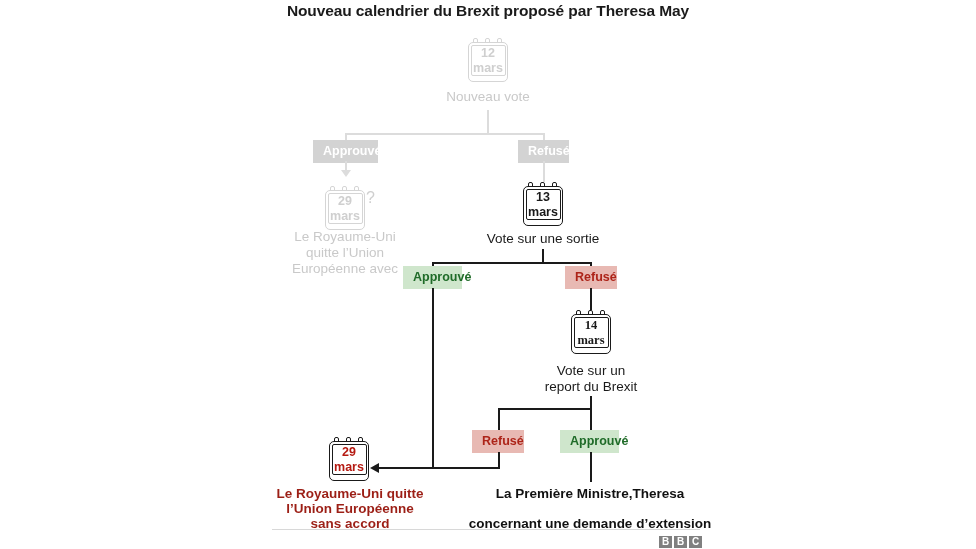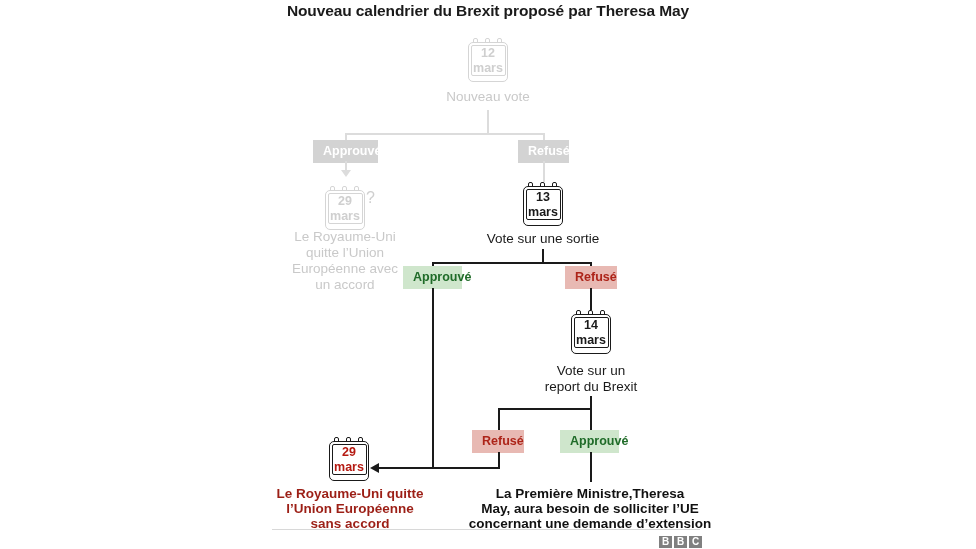--- a/index.html
+++ b/index.html
@@ -236,21 +236,20 @@
     <div class="inner">
       <span class="d">29</span>
       <span class="m">mars</span>
     </div>
   </div>
   <div class="qmark" style="left:366px; top:189px;">?</div>
 
   <div class="node-text faded" style="left:265px; top:229px; width:160px;">Le Royaume-Uni</div>
   <div class="node-text faded" style="left:265px; top:245px; width:160px;">quitte l’Union</div>
   <div class="node-text faded" style="left:265px; top:261px; width:160px;">Européenne avec</div>
-  <div class="node-text faded" style="left:265px; top:277px; width:160px;">un accord</div>
 
   <div class="cal" style="left:523px; top:182px;">
     <div class="rings">
       <div class="ring r1"></div>
         <div class="ring r2"></div>
         <div class="ring r3"></div>
     </div>
     <div class="body"></div>
     <div class="inner">
       <span class="d">13</span>
@@ -264,21 +263,21 @@
   <div class="ln v" style="left:432px; top:262px; height:9px;"></div>
   <div class="ln v" style="left:590px; top:262px; height:9px;"></div>
 
   <div class="chip green" style="left:403px; top:266px; width:59px;">Approuvé</div>
   <div class="chip red" style="left:565px; top:266px; width:52px;">Refusé</div>
 
   <div class="ln v" style="left:432px; top:288px; height:180px;"></div>
 
   <div class="ln v" style="left:590px; top:288px; height:22px;"></div>
 
-  <div class="cal" style="left:571px; top:310px;">
+  <div class="cal" style="left:571px; top:310px;font-family:Liberation Serif, serif;">
     <div class="rings">
       <div class="ring r1"></div>
         <div class="ring r2"></div>
         <div class="ring r3"></div>
     </div>
     <div class="body"></div>
     <div class="inner">
       <span class="d">14</span>
       <span class="m">mars</span>
     </div>
@@ -310,21 +309,20 @@
     <div class="inner">
       <span class="d">29</span>
       <span class="m">mars</span>
     </div>
   </div>
   <div class="node-text bold-red" style="left:269px; top:501px; width:162px;">l’Union Européenne</div>
   <div class="node-text bold-red" style="left:269px; top:486px; width:162px;">Le Royaume-Uni quitte</div>
   <div class="node-text bold-red" style="left:269px; top:516px; width:162px;">sans accord</div>
 
   <div class="node-text bold-dark" style="left:442px; top:486px; width:296px;">La Première Ministre,Theresa</div>
-  <div class="node-text bold-dark" style="left:442px; top:501px; width:296px;">May, aura besoin de solliciter l’UE</div>
   <div class="node-text bold-dark" style="left:442px; top:516px; width:296px;">concernant une demande d’extension</div>
 
   <div class="footer-rule"></div>
   <div class="bbc">
     <span>B</span>
     <span>B</span>
     <span>C</span>
   </div>
 
 </div>

